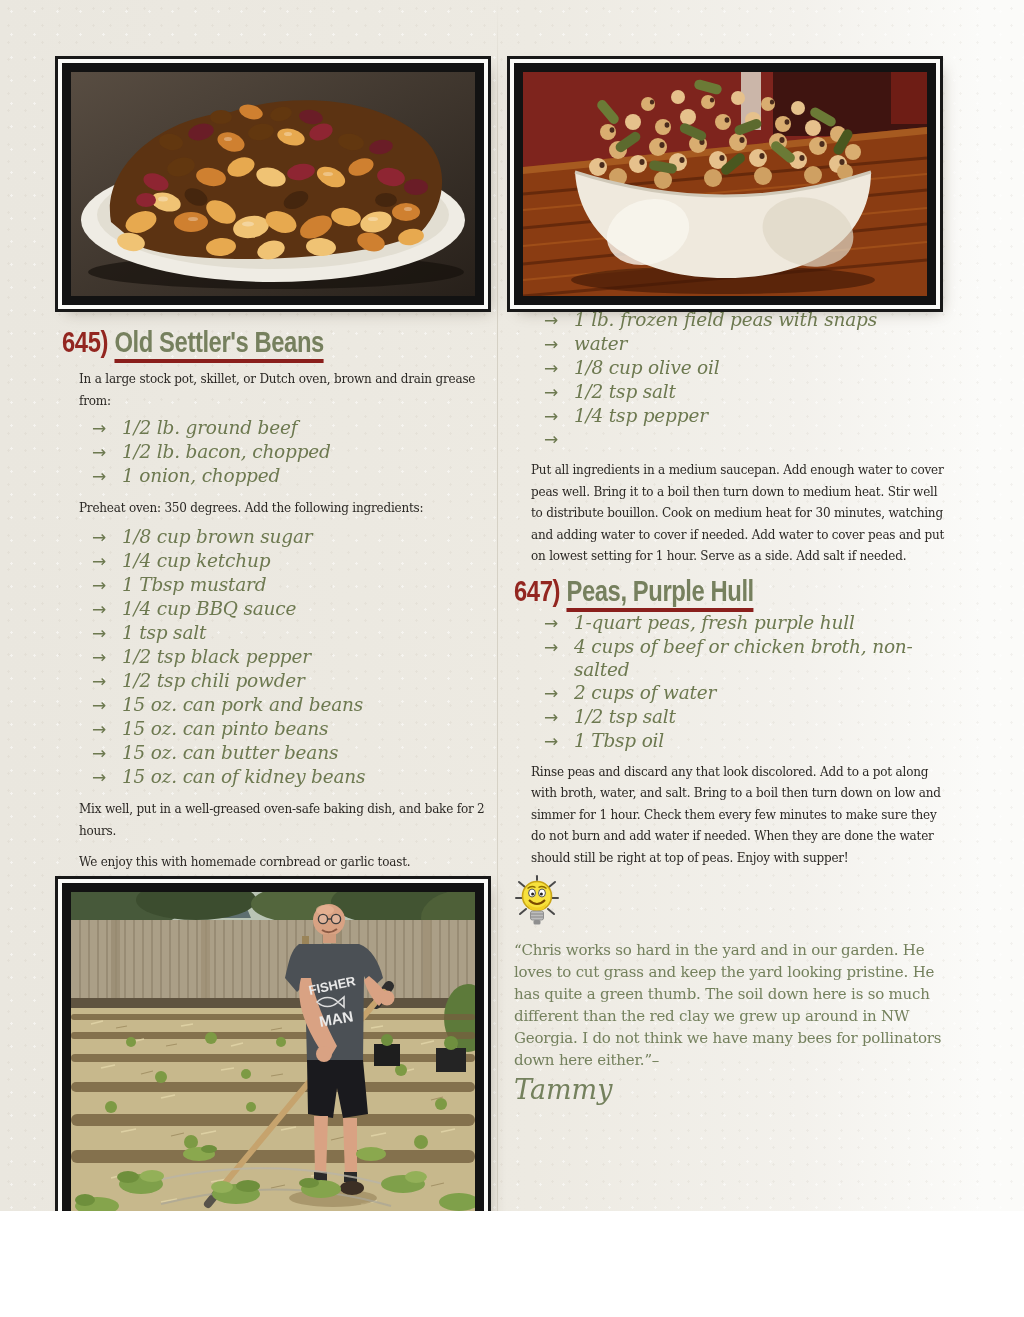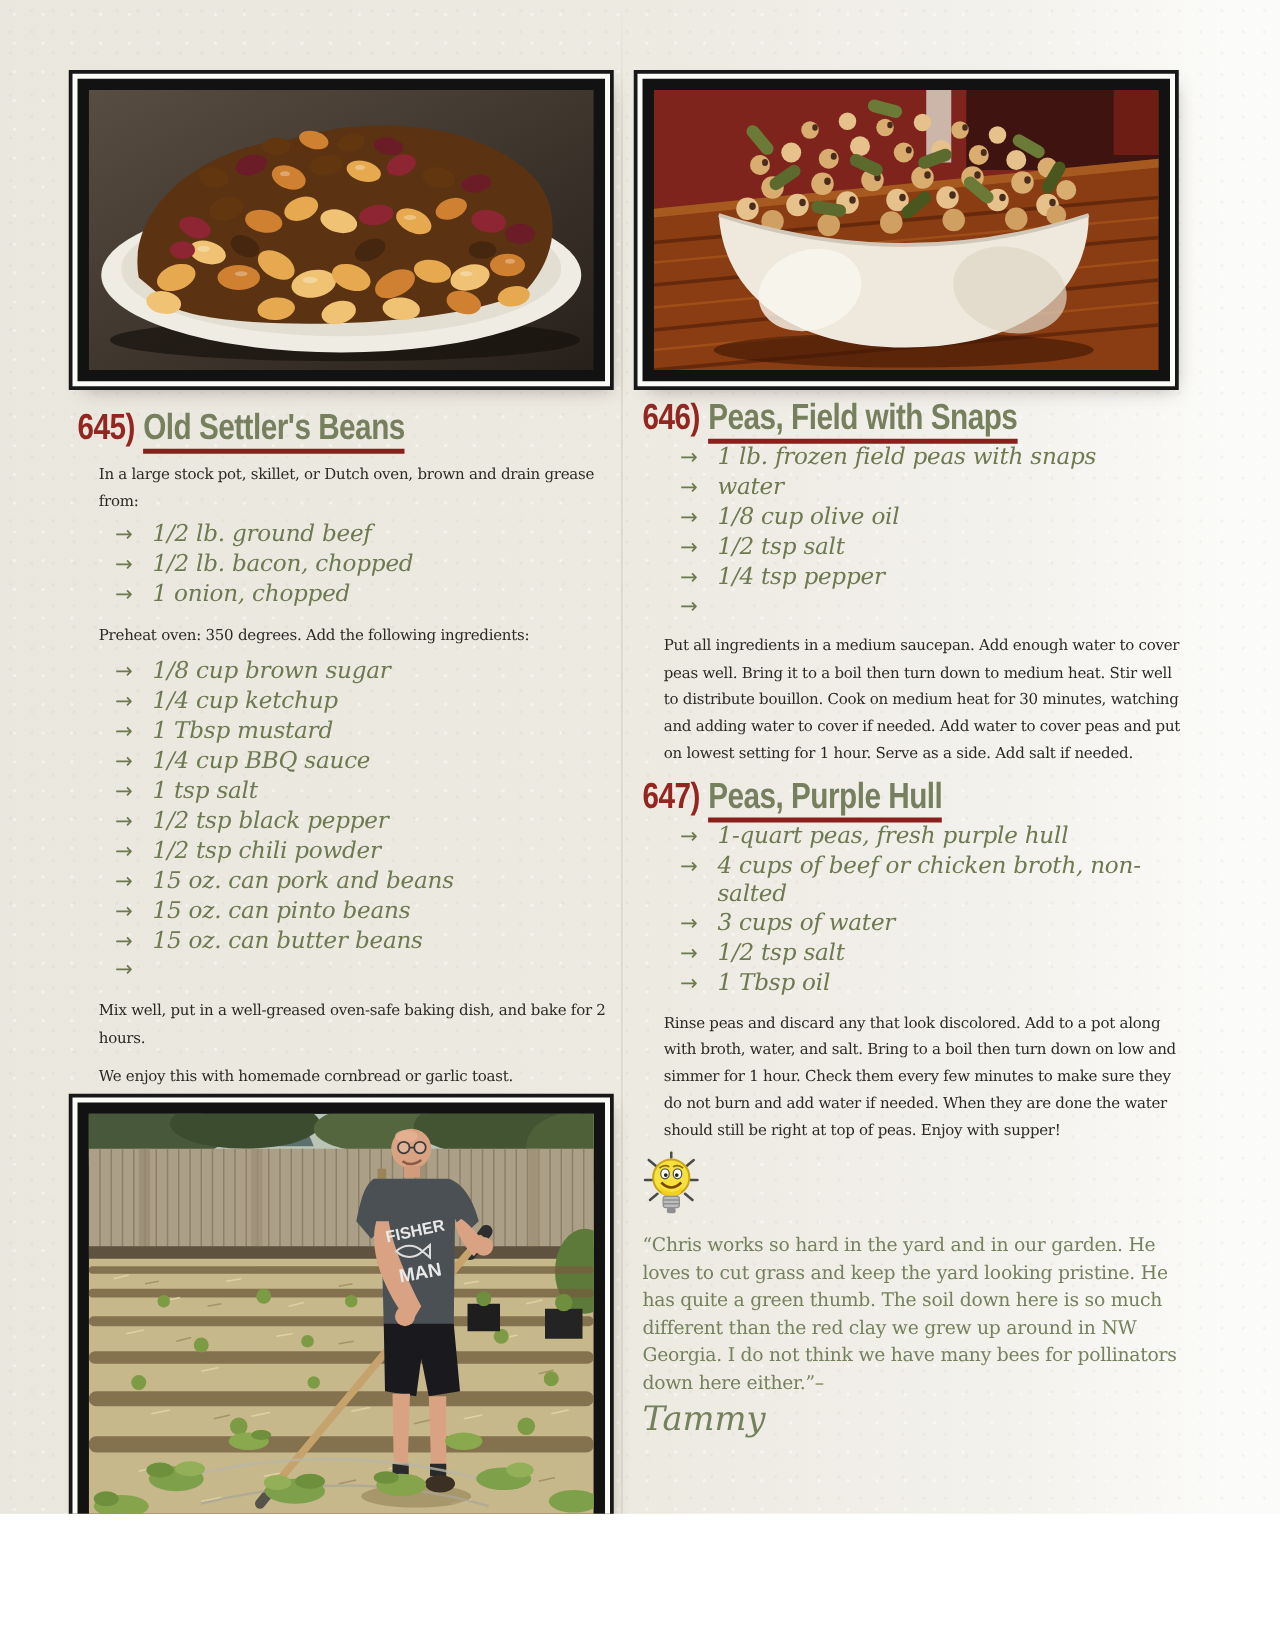--- a/index.html
+++ b/index.html
@@ -191,20 +191,21 @@
       <li>
           <span class="arw">→</span>
           <span>15 oz. can pinto beans</span>
         </li>
       <li>
           <span class="arw">→</span>
           <span>15 oz. can butter beans</span>
         </li>
       <li>
           <span class="arw">→</span>
+          <span>15 oz. can of kidney beans</span>
         </li>
     </ul>
     <p class="body">Mix well, put in a well-greased oven-safe baking dish, and bake for 2 hours.</p>
     <p class="body">We enjoy this with homemade cornbread or garlic toast.</p>
 
     <div class="photo-frame" style="margin-top:10px">
       <svg width="404" height="325" viewBox="0 0 404 325">
         <rect width="404" height="325" fill="#c7b88c"></rect>
         <rect x="0" y="0" width="404" height="42" fill="#b9c4b4"></rect>
         <polygon points="90,6 170,2 180,26 95,26" fill="#5e6f70"></polygon>
@@ -432,23 +433,20 @@
             </g>
         </g>
 
         <path d="M52,100 C56,162 108,206 202,206 C296,206 348,162 348,100 Q202,148 52,100 Z" fill="#efe9dd"></path>
         <path d="M52,100 Q202,148 348,100" fill="none" stroke="#cfc8b8" stroke-width="3"></path>
         <ellipse cx="125" cy="160" rx="42" ry="32" fill="#f9f6ef" opacity=".8" transform="rotate(-18 125 160)"></ellipse>
         <ellipse cx="285" cy="160" rx="46" ry="34" fill="#ded5c4" opacity=".7" transform="rotate(14 285 160)"></ellipse>
       </svg>
     </div>
 
-    <h2 class="rhead" style="margin-top:14px">
-      <span class="hin"><span class="hnum">646)</span><span class="htit">Peas, Field with Snaps</span></span>
-    </h2>
     <ul class="ing" style="margin-top:3px">
       <li>
           <span class="arw">→</span>
           <span>1 lb. frozen field peas with snaps</span>
         </li>
       <li>
           <span class="arw">→</span>
           <span>water</span>
         </li>
       <li>
@@ -476,21 +474,21 @@
       <li>
           <span class="arw">→</span>
           <span>1-quart peas, fresh purple hull</span>
         </li>
       <li>
           <span class="arw">→</span>
           <span>4 cups of beef or chicken broth, non-salted</span>
         </li>
       <li>
           <span class="arw">→</span>
-          <span>3 cups of water</span>
+          <span>2 cups of water</span>
         </li>
       <li>
           <span class="arw">→</span>
           <span>1/2 tsp salt</span>
         </li>
       <li>
           <span class="arw">→</span>
           <span>1 Tbsp oil</span>
         </li>
     </ul>

